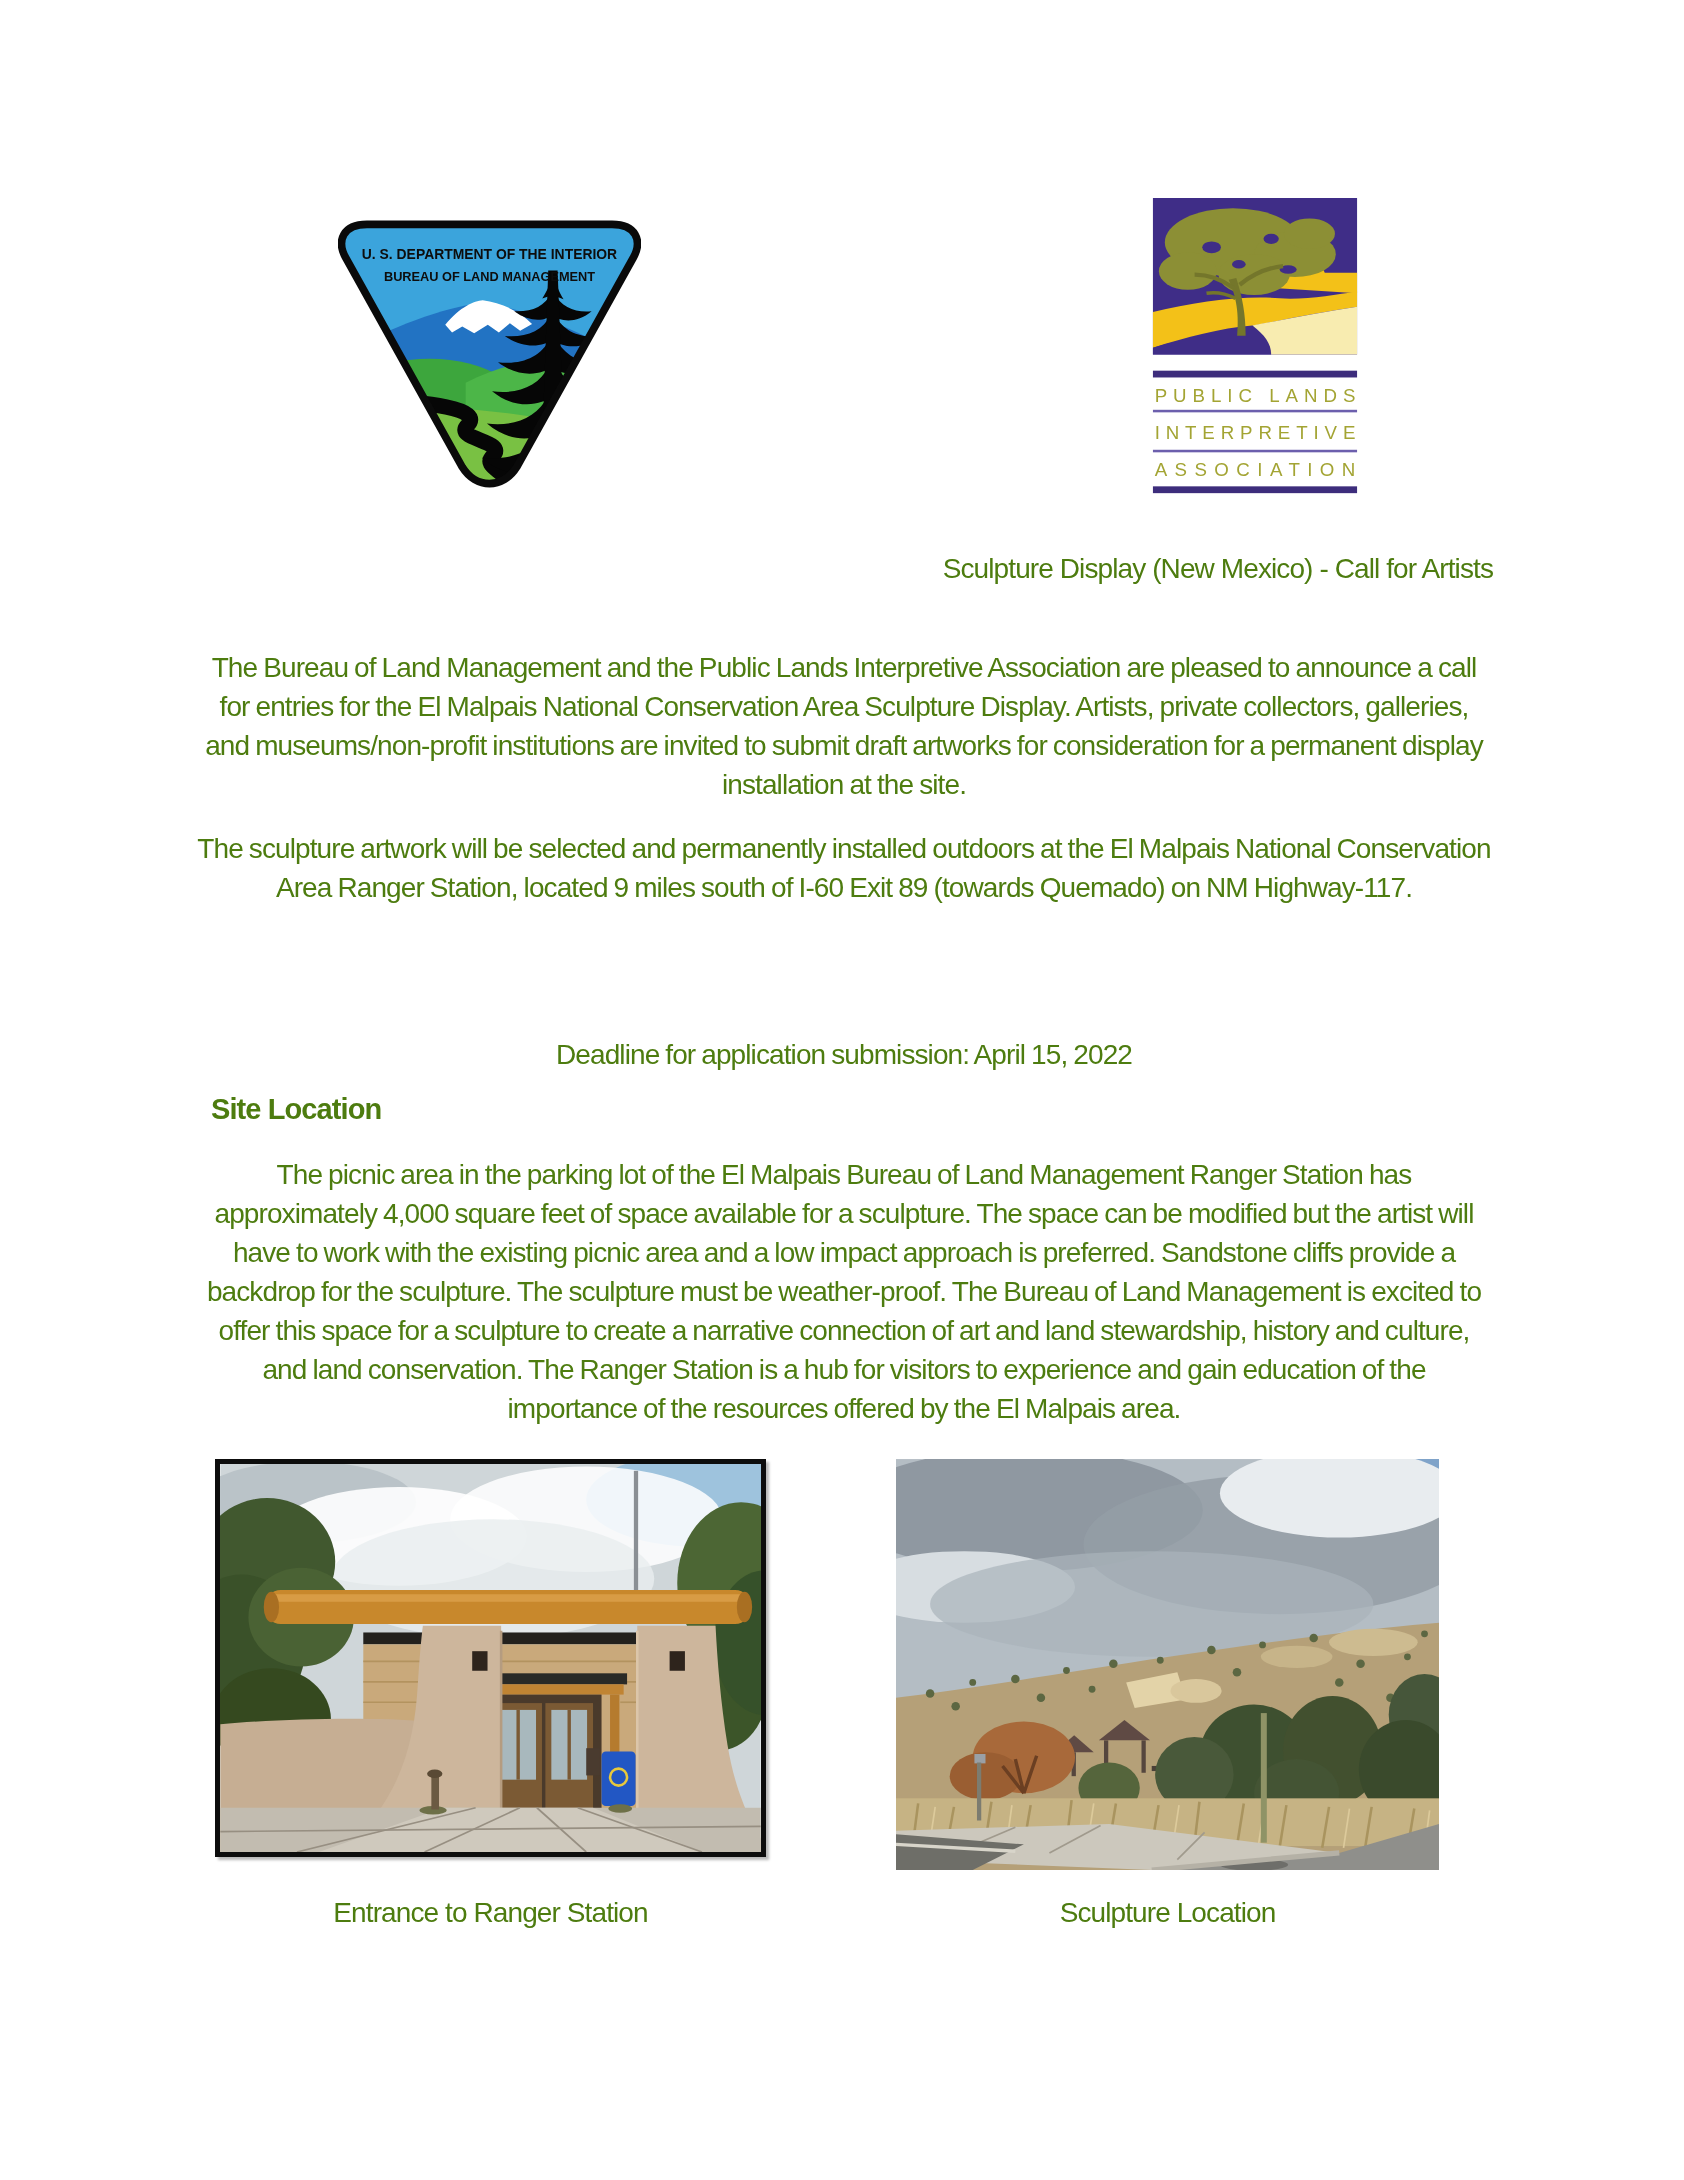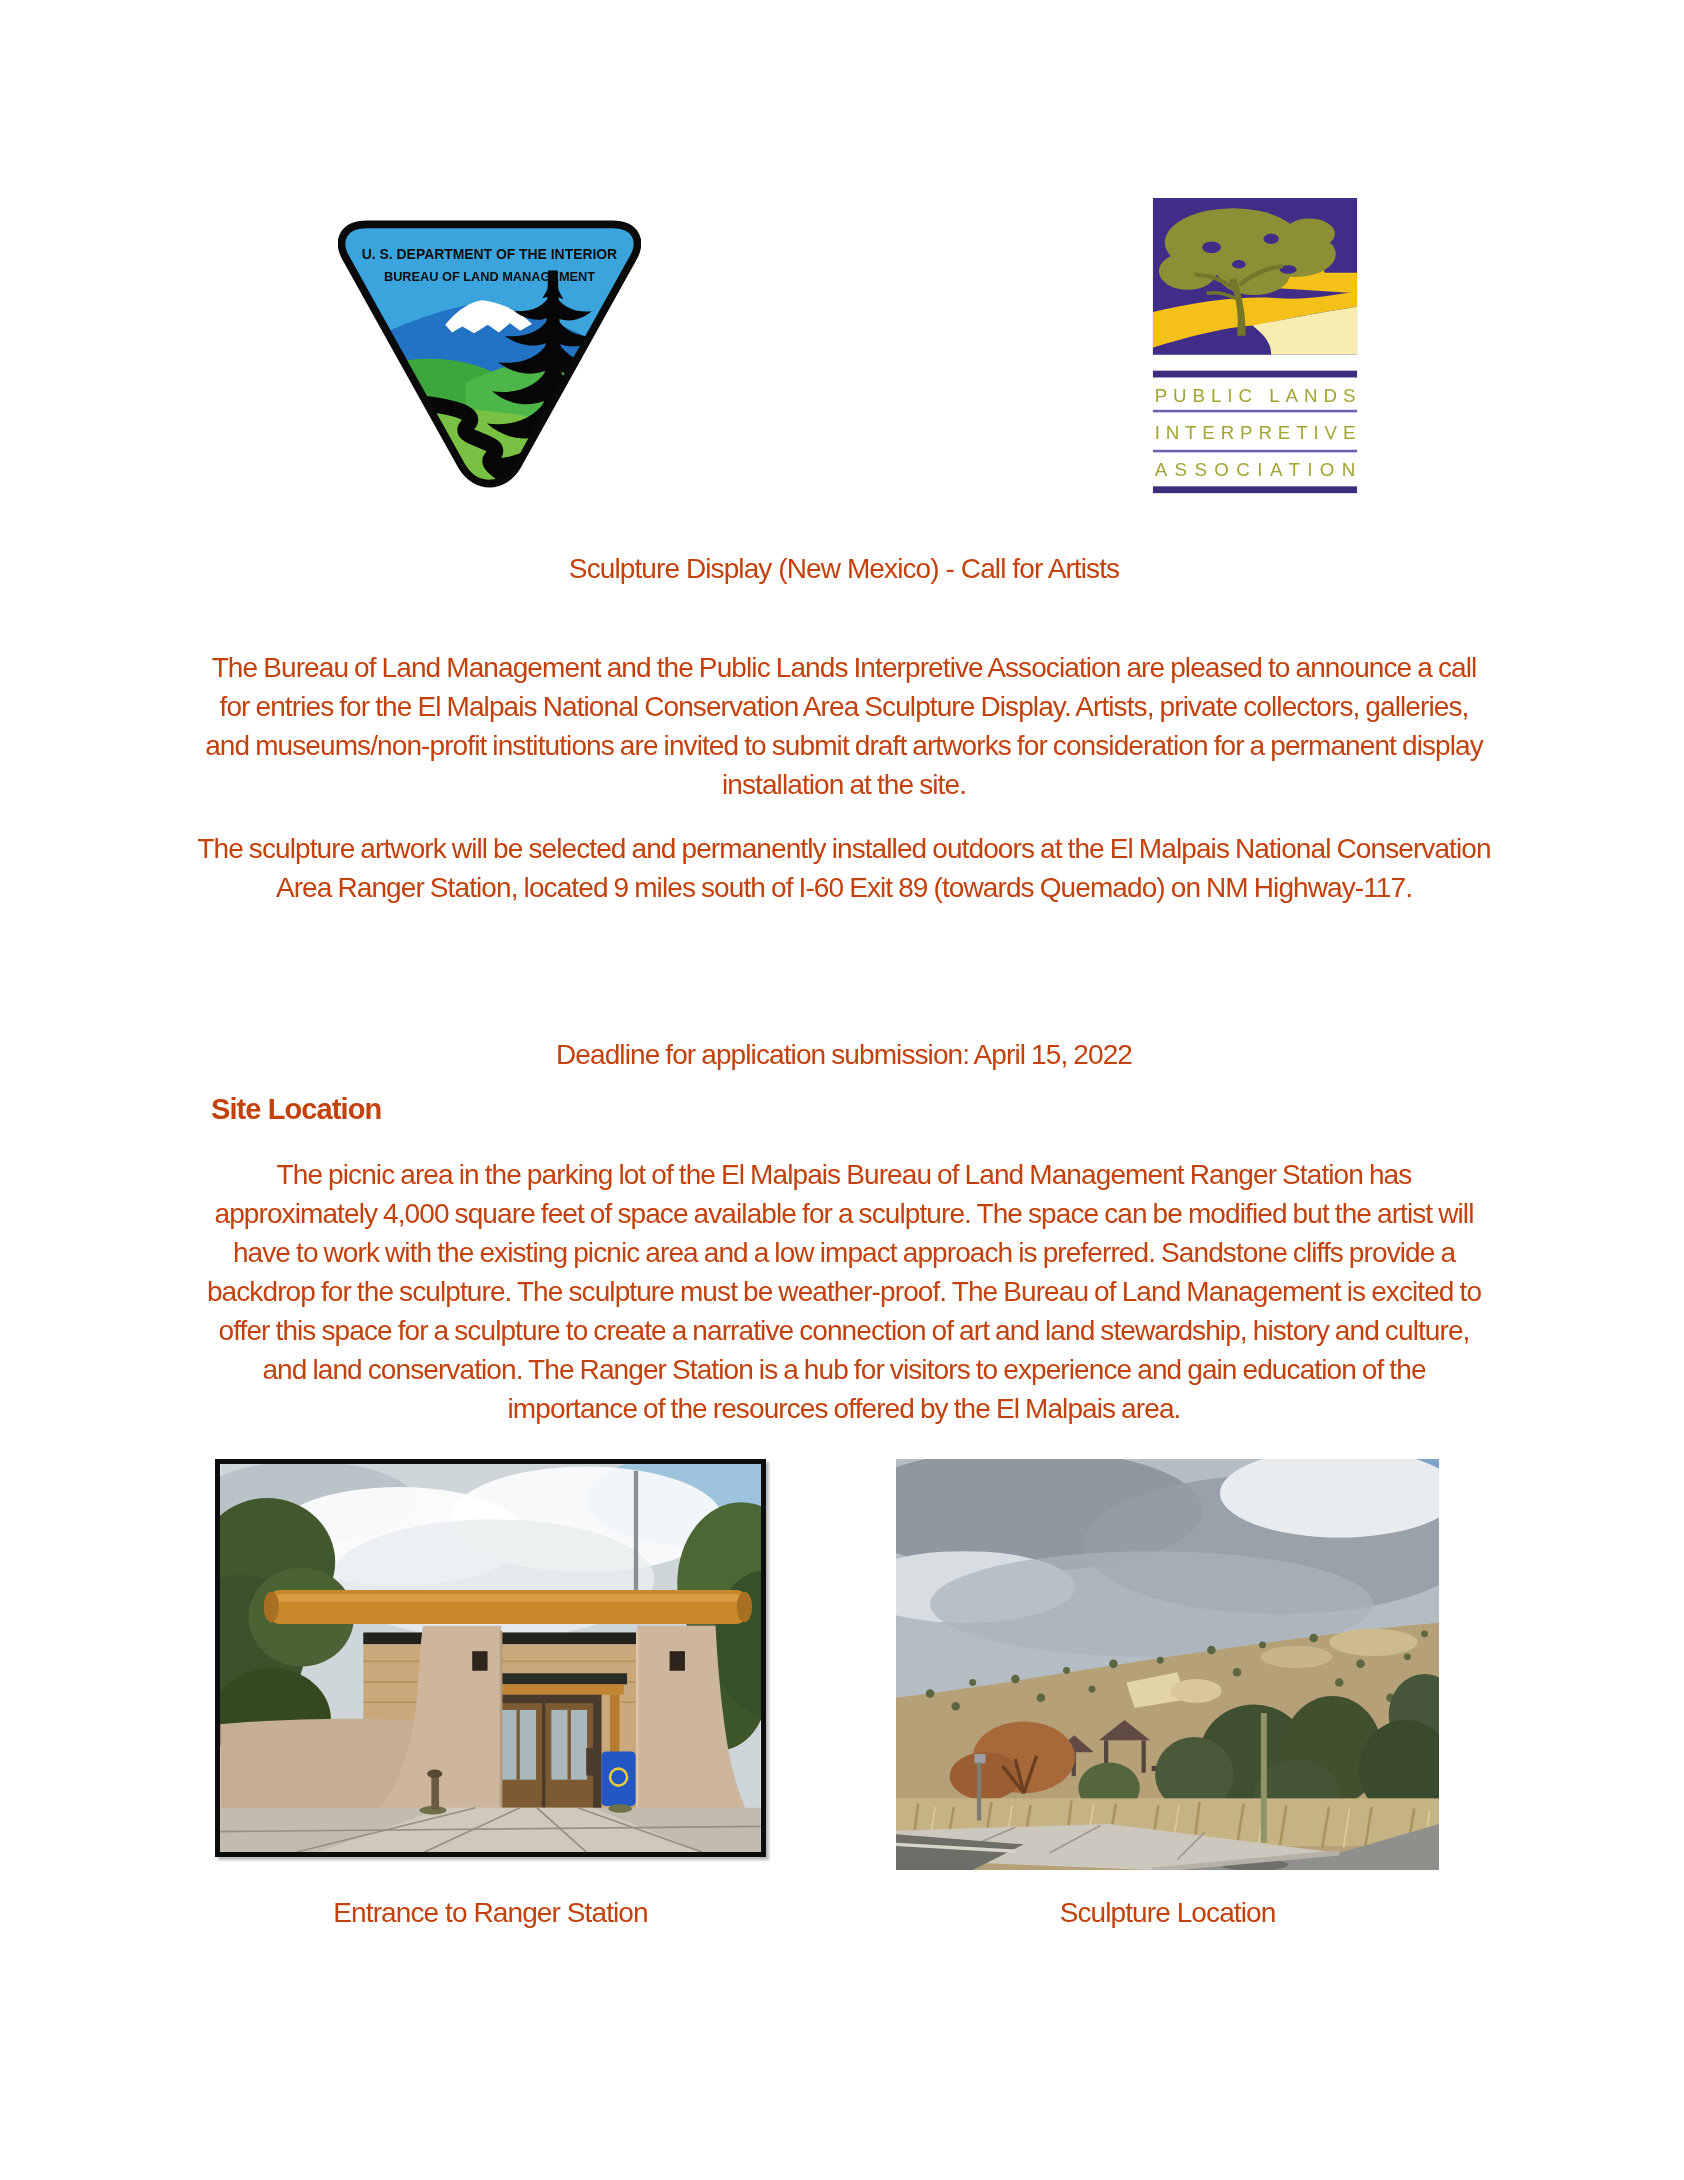--- a/index.html
+++ b/index.html
@@ -1,22 +1,22 @@
 <!DOCTYPE html>
 <html style="font-size:13.6px"><head>
 <meta charset="utf-8">
 <style>
   html,body { margin:0; padding:0; background:#ffffff; }
   .page {
     position:relative; width:1533px; height:2181px; background:#ffffff;
-    font-family:"Liberation Sans", sans-serif; color:#c2410c; overflow:hidden;border-radius:18px;
+    font-family:"Liberation Sans", sans-serif; color:#4d7c0f; overflow:hidden;border-radius:18px;
   }
   .doc-title {
     position:absolute; left:195px; top:549px; width:1298px;
-    text-align:center; font-size:28px; line-height:39px; letter-spacing:-0.9px;
+    text-align:right; font-size:28px; line-height:39px; letter-spacing:-0.9px;
   }
   .para {
     position:absolute; left:195px; width:1298px;
     font-size:28px; line-height:39px; letter-spacing:-0.9px; word-spacing:-0.9px;text-align:center;
   }
   #p1 { top:648px; }
   #p2 { top:829px; }
   #p3 { top:1027px;margin-top:8px; }
   #p4 { top:1031px; }
   .h2 {

